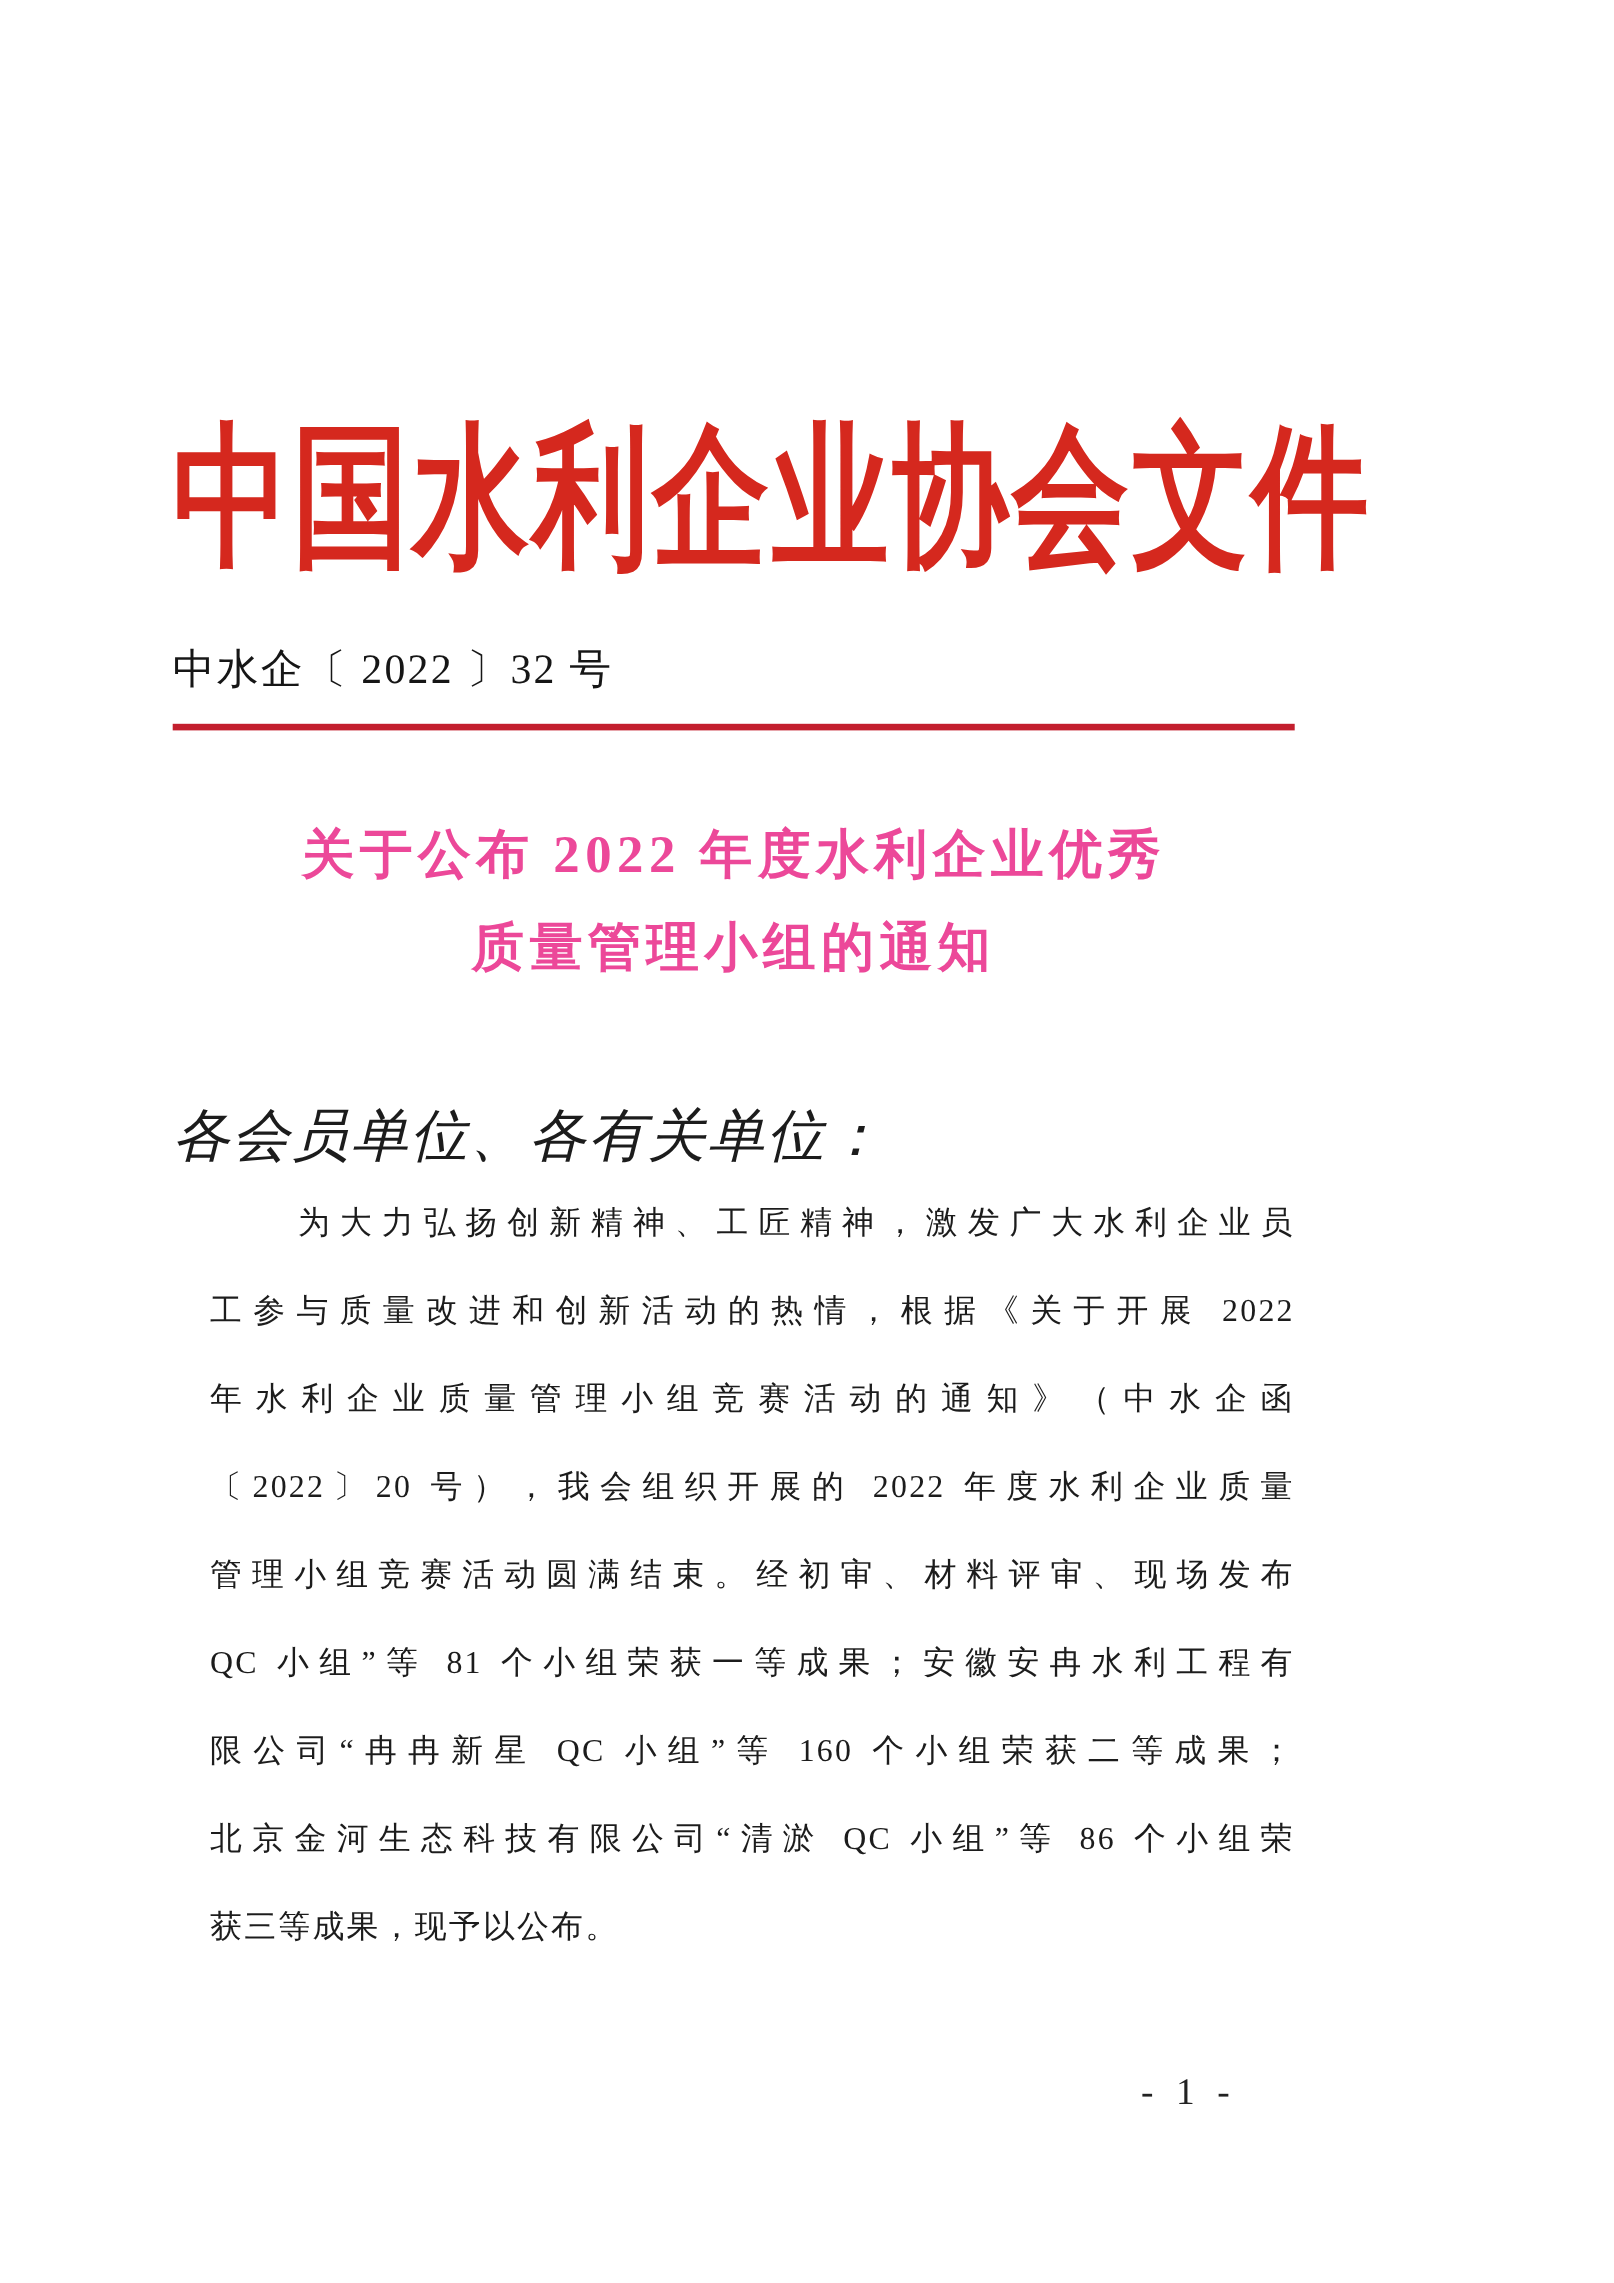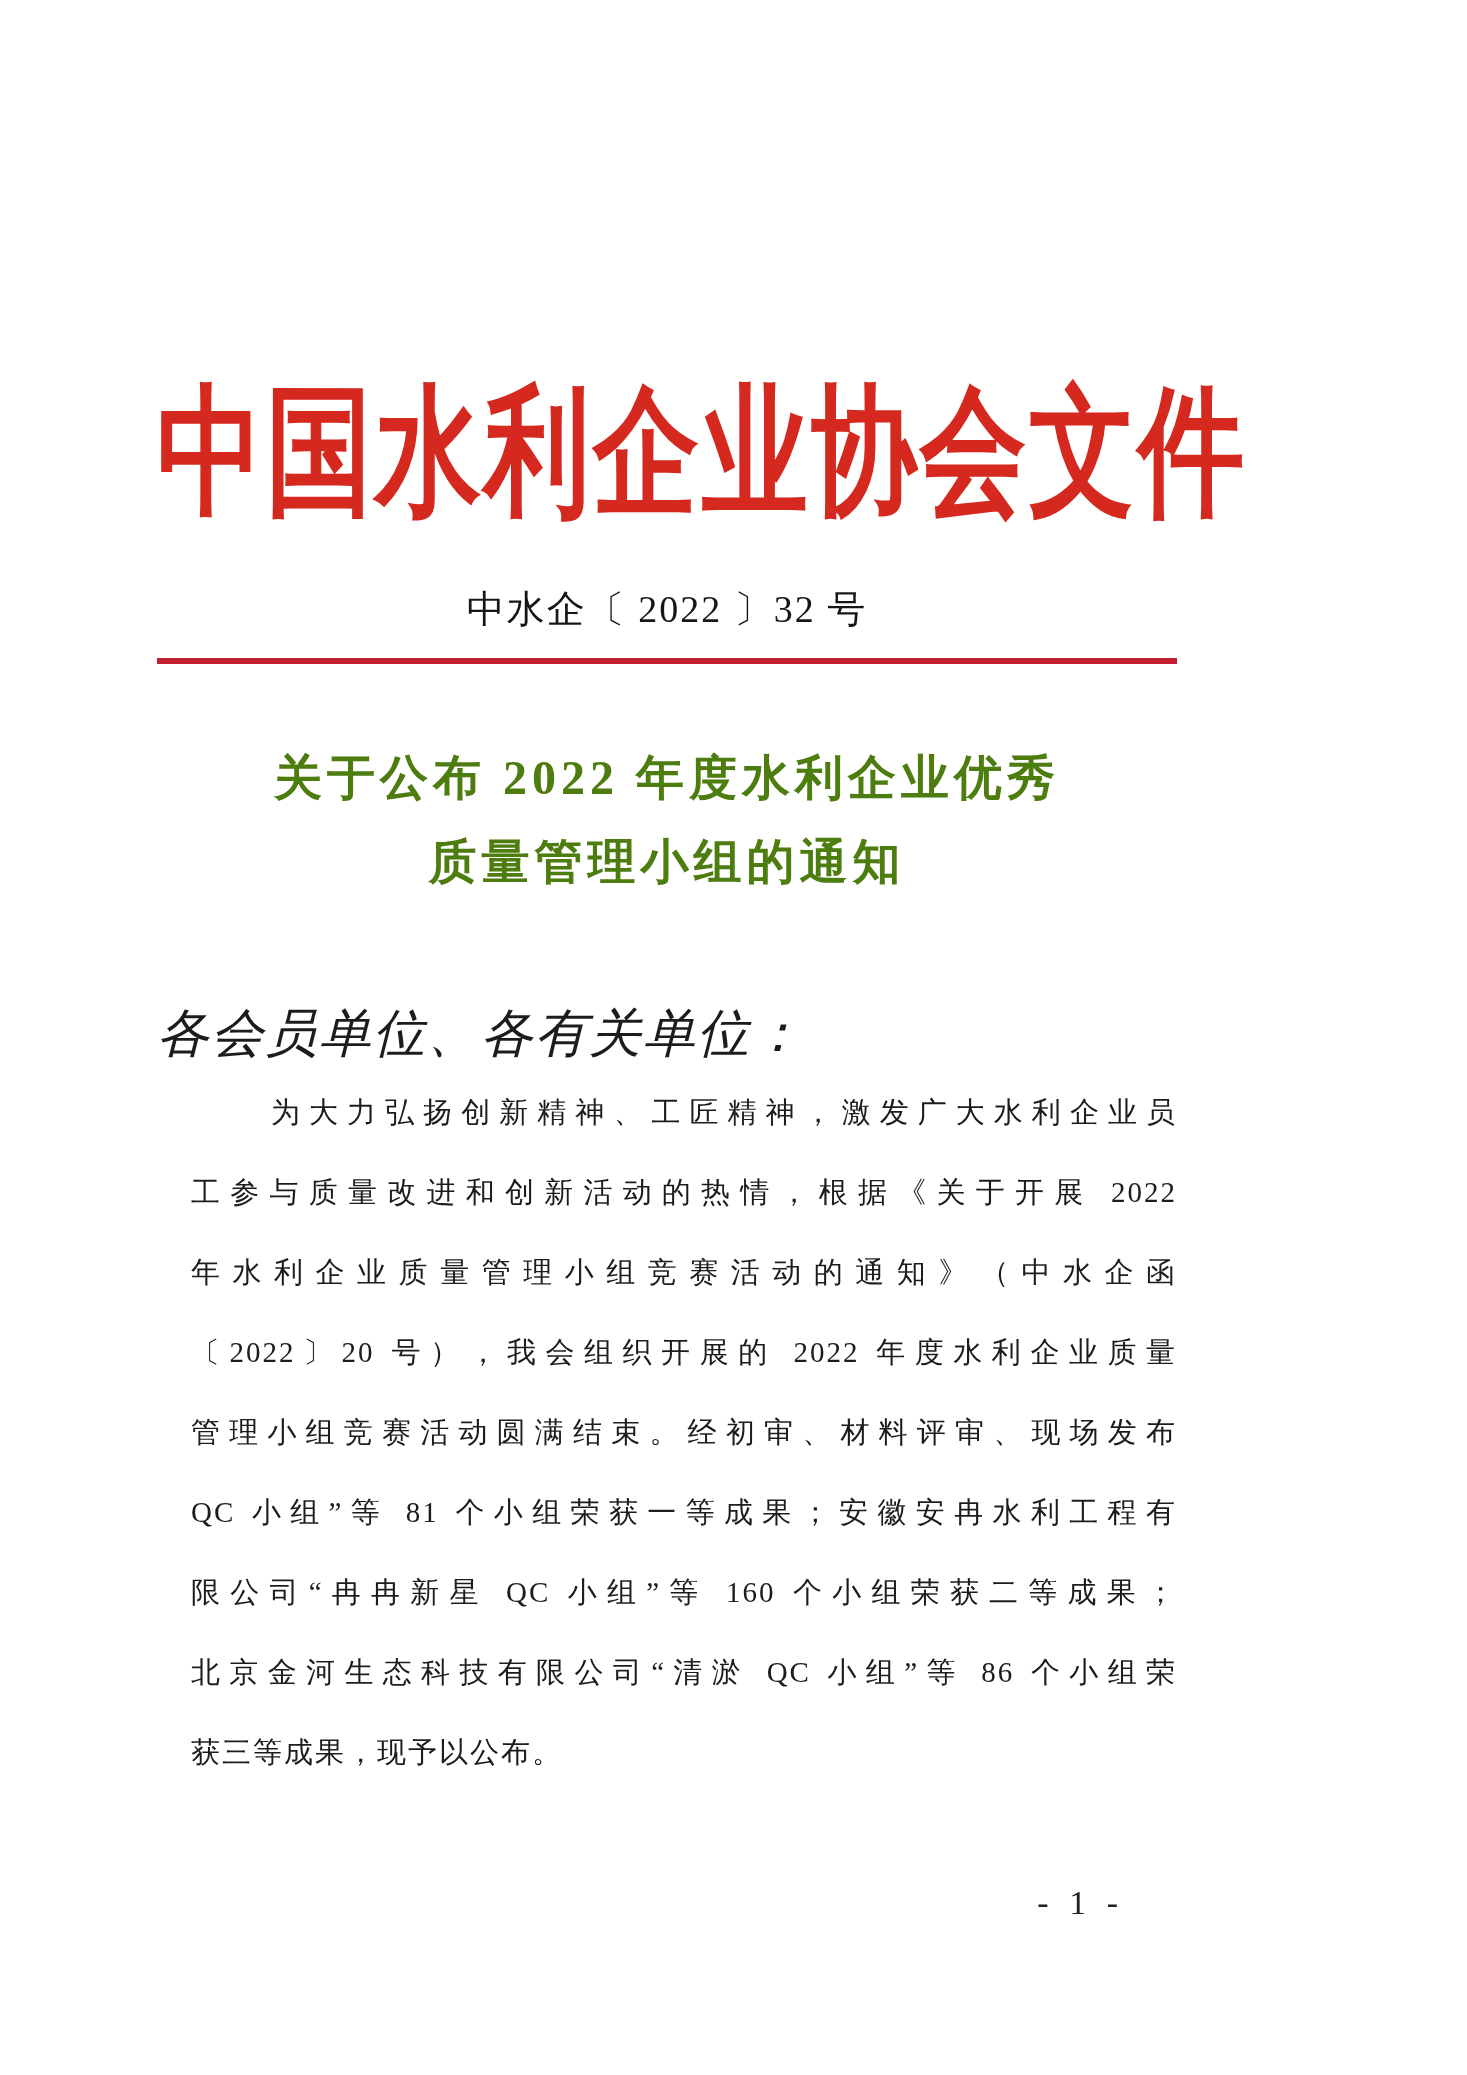--- a/index.html
+++ b/index.html
@@ -23,40 +23,40 @@
     font-weight: 700;
     line-height: 1;
     letter-spacing: 3px;
     color: var(--header-red, #d5281e);
     white-space: nowrap;
     transform: scaleY(1.33);
     transform-origin: center top;
   }
   .doc-number {
     margin-top: 192px;
-    text-align: center;
+    text-align: left;
     font-size: 38px;
     line-height: 46px;
     letter-spacing: 2px;
     color: #161616;
   }
   .red-rule {
     margin-top: 26px;
     height: 6px;
     background: var(--rule-red, #c31f2e);
     border: none;
   }
   .doc-title {
     margin-top: 72px;
     text-align: center;
     font-weight: 700;
     font-size: 48px;
     line-height: 84px;
     letter-spacing: 5px;
-    color: #4d7c0f;
+    color: #ec4899;
   }
   .salutation {
     margin-top: 102px;
     font-size: 52px;
     line-height: 56px;
     letter-spacing: 2px;
     font-style: italic;
   }
   .body-paragraph {
     margin-top: 10px;

